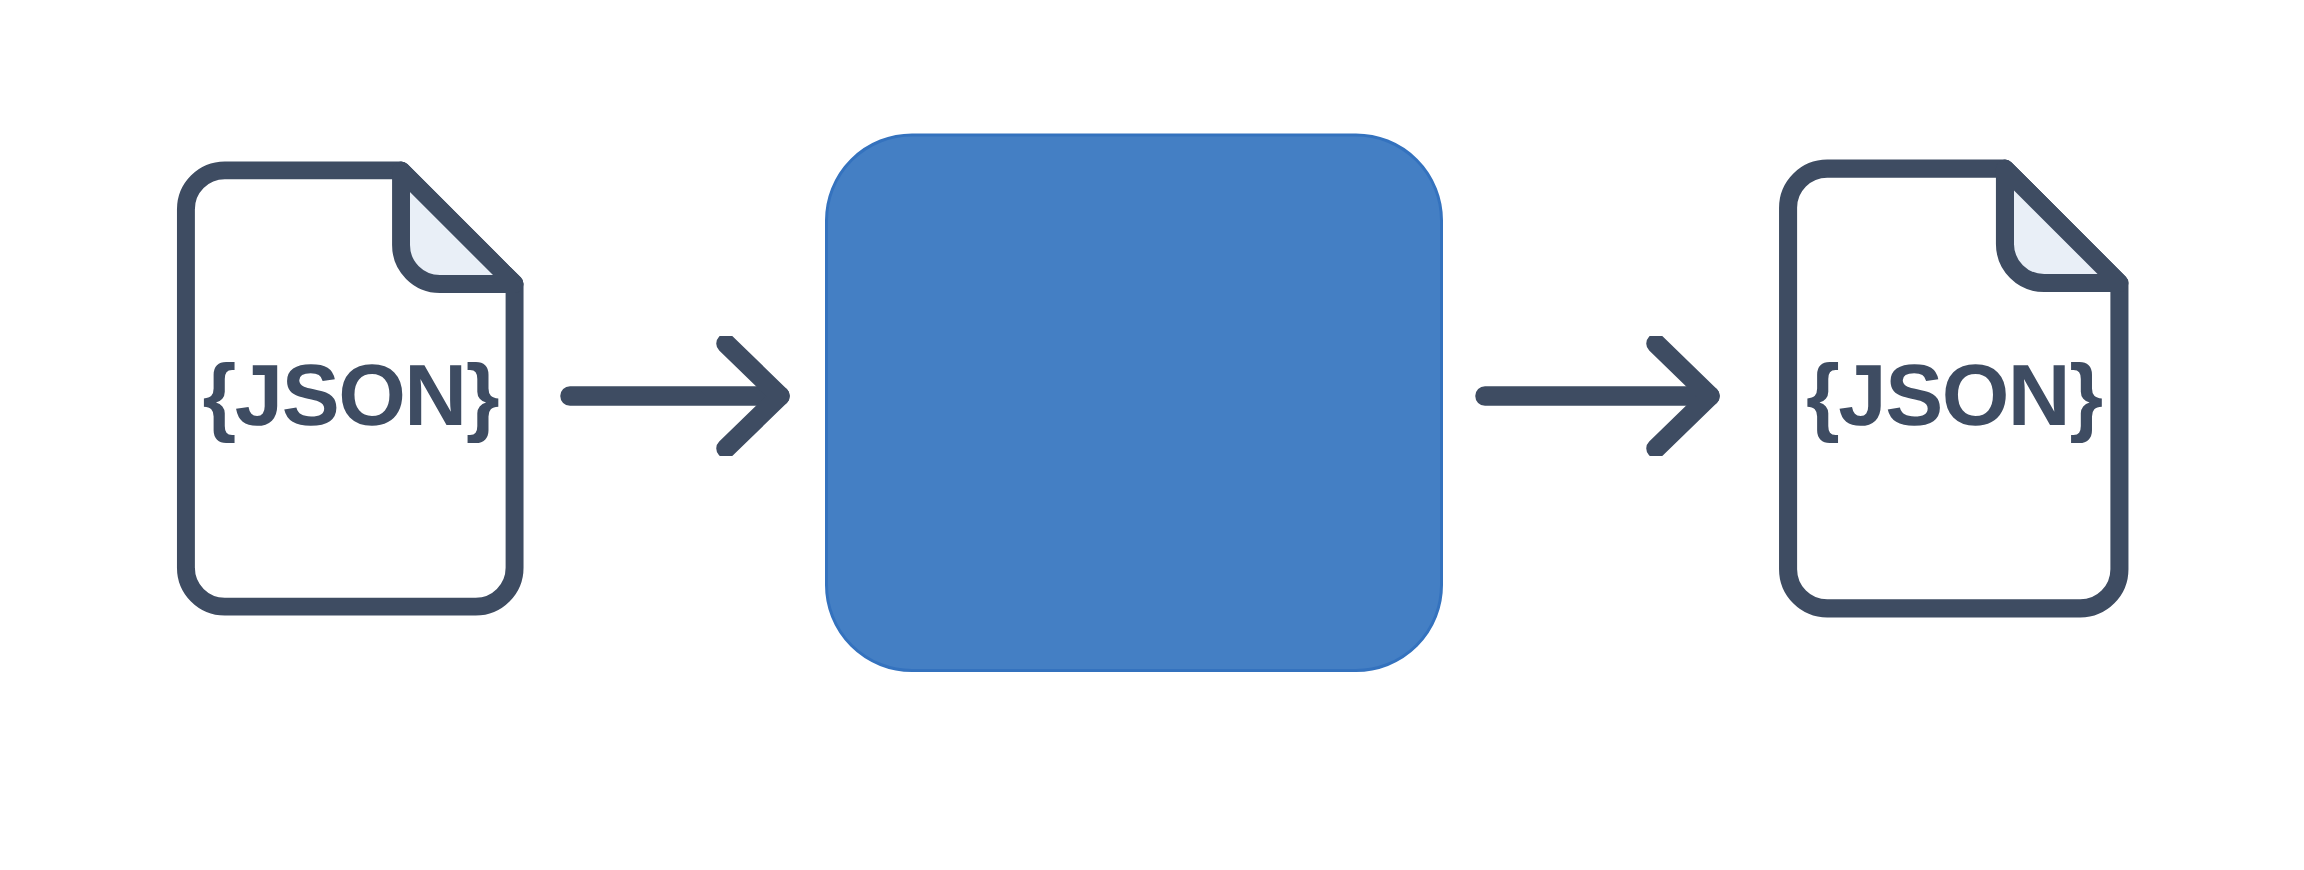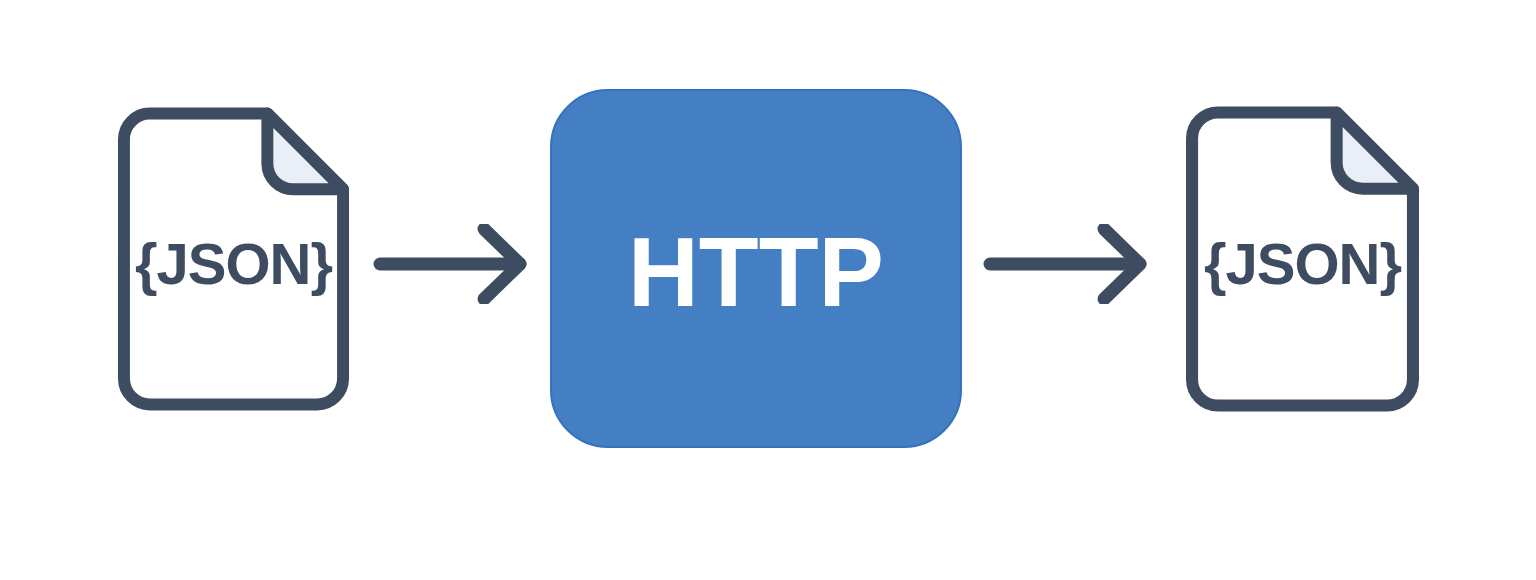--- a/index.html
+++ b/index.html
@@ -103,21 +103,20 @@
     </svg>
     <span class="file-label">{JSON}</span>
   </div>
 
   <svg class="arrow arrow1" viewBox="0 0 160 80" aria-hidden="true">
     <path d="M 8 40 H 148"></path>
     <path d="M 112 5 L 148 40 L 112 75"></path>
   </svg>
 
   <div class="api-box">
-    <span>HTTP</span>
   </div>
 
   <svg class="arrow arrow2" viewBox="0 0 170 80" aria-hidden="true">
     <path d="M 8 40 H 158"></path>
     <path d="M 122 5 L 158 40 L 122 75"></path>
   </svg>
 
   <div class="file-icon right">
     <svg viewBox="0 0 122 158" aria-hidden="true">
       <path class="doc-body" d="M 19 6 L 78 6 L 116 44 L 116 139 A 13 13 0 0 1 103 152 L 19 152 A 13 13 0 0 1 6 139 L 6 19 A 13 13 0 0 1 19 6 Z"></path>

